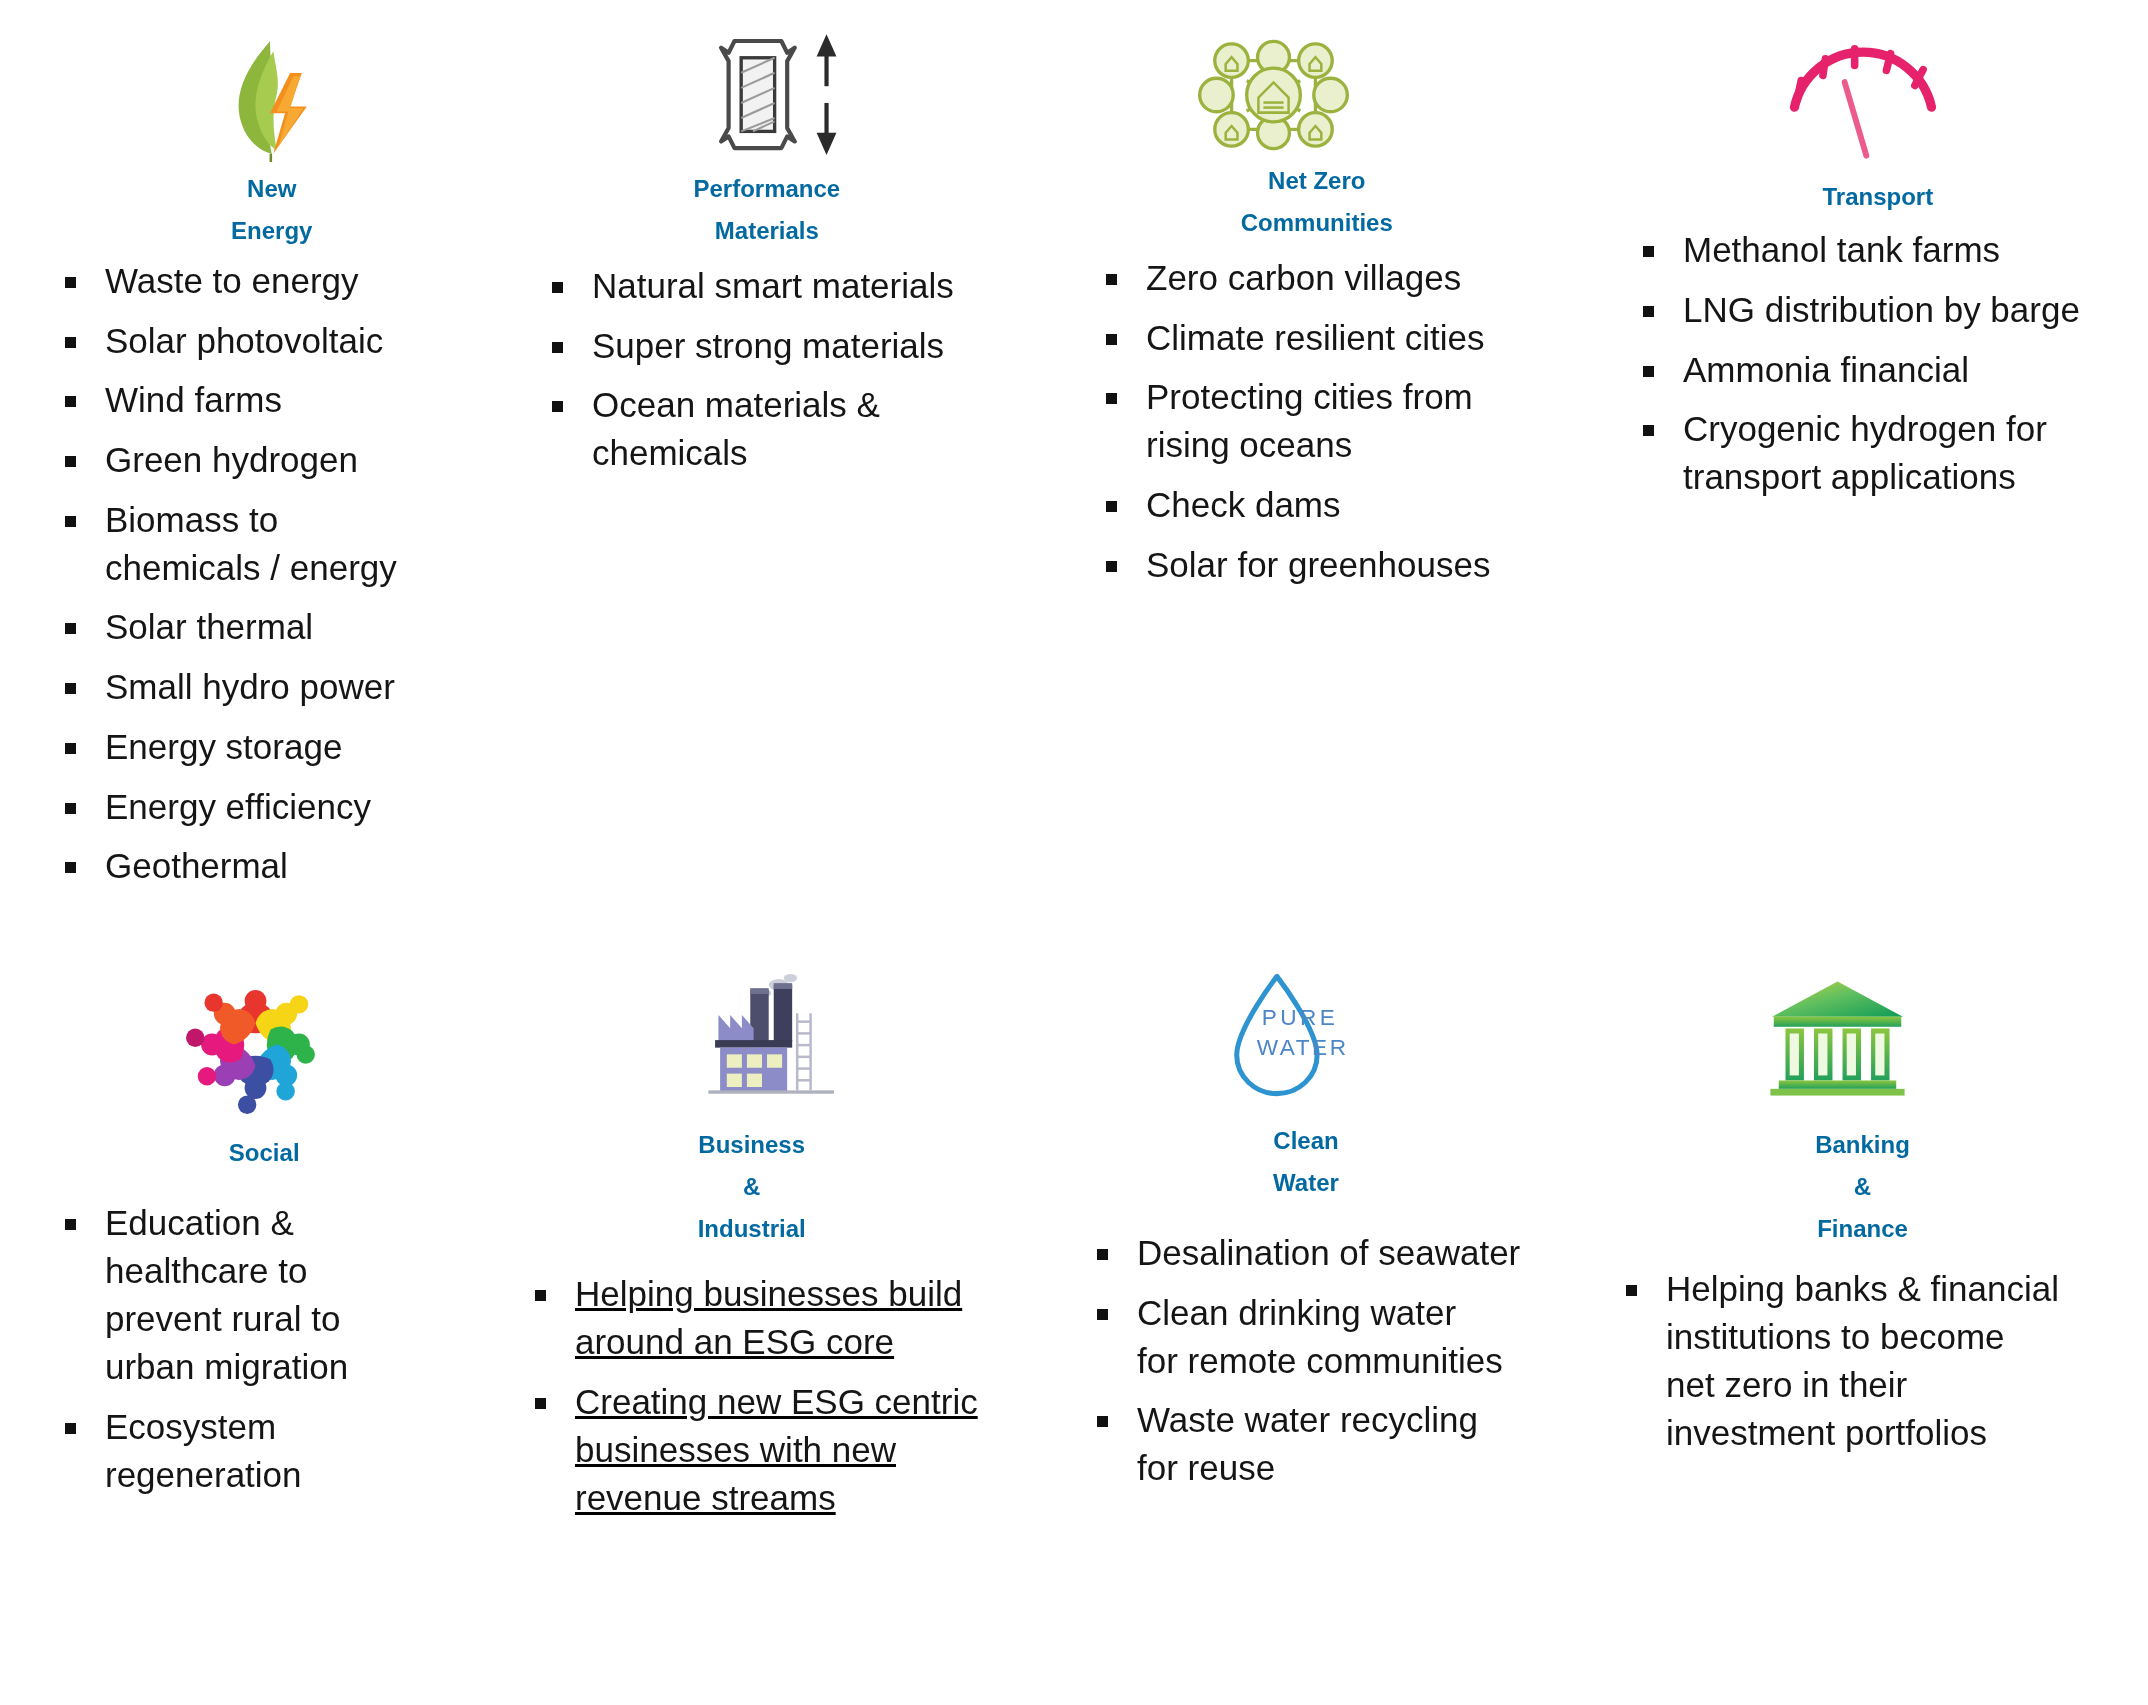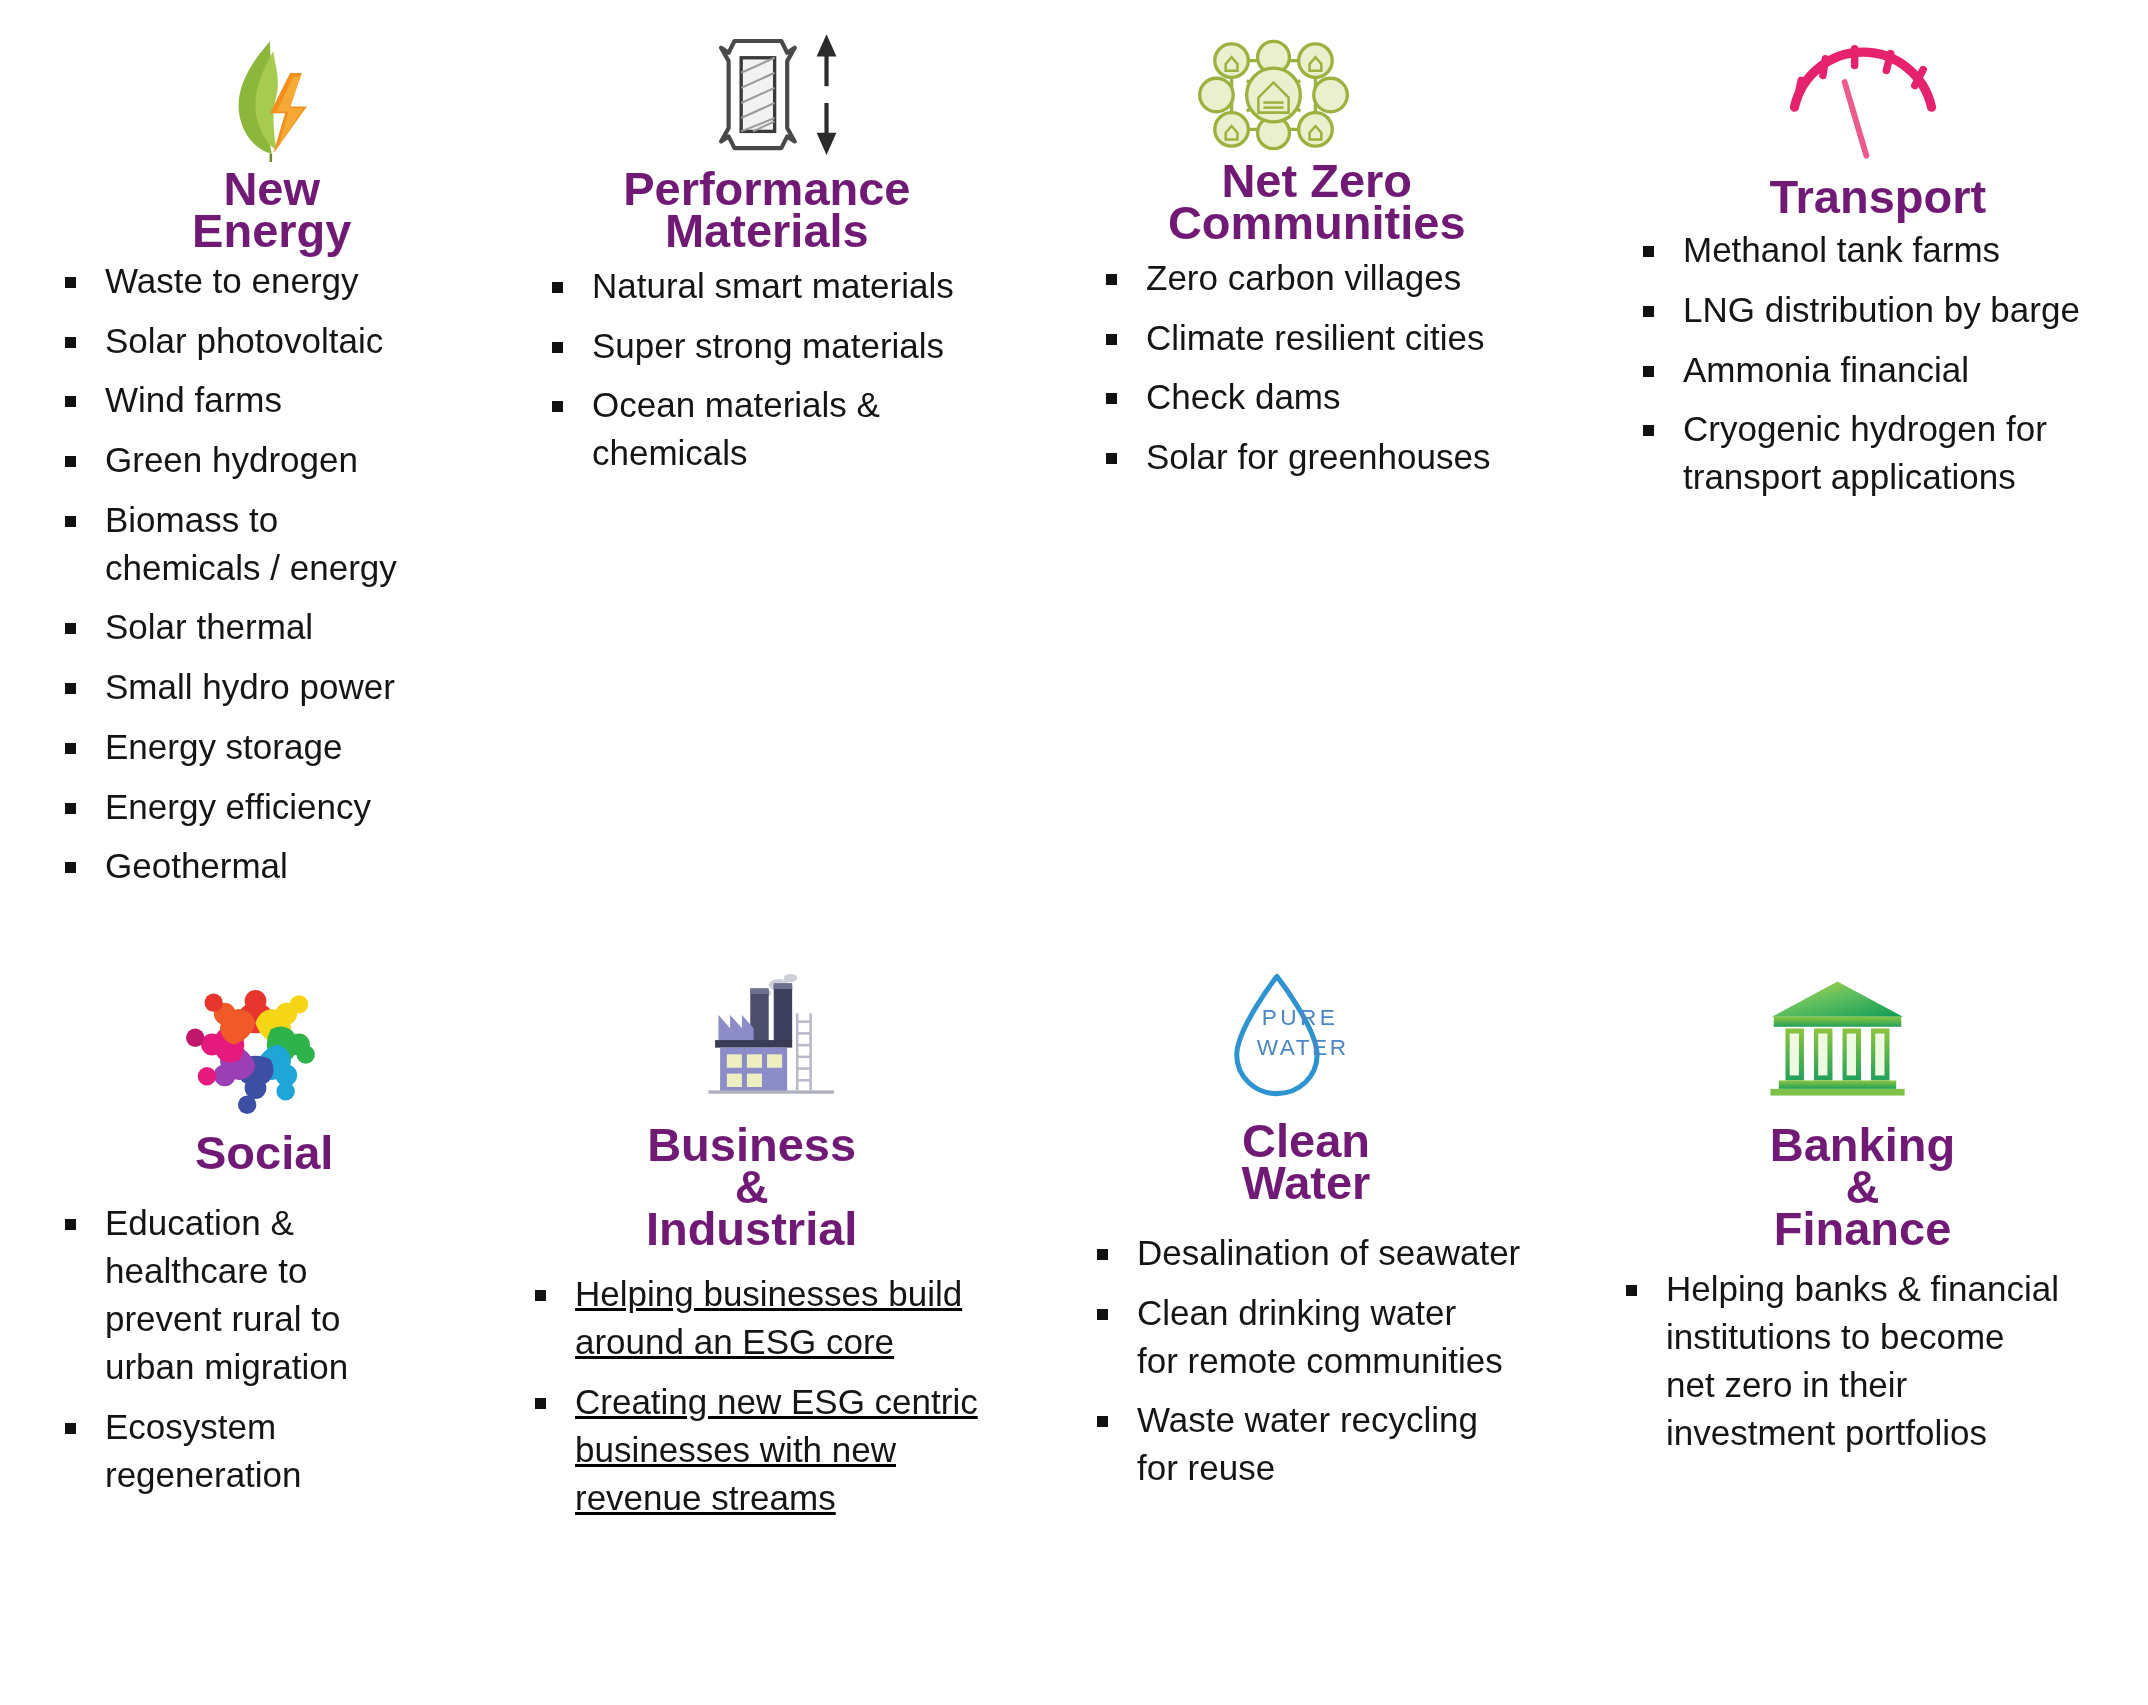--- a/index.html
+++ b/index.html
@@ -33,23 +33,23 @@
     height: 159px;
   }
 
   .icon-inner {
     position: absolute;
     left: 0;
     top: 0;
   }
 
   .panel-title {
-    color: #701a75;
+    color: #0369a1;
     font-weight: bold;
-    font-size: 47px;
+    font-size: 24px;
     line-height: 42px;
     text-align: center;
     letter-spacing: 0px;
     white-space: pre-line;
   }
 
   ul.bullets {
     list-style: none;
     margin: 0;
     padding: 0;
@@ -243,20 +243,22 @@
             <line x1="78" y1="90" x2="102" y2="90"></line>
           </g>
         </svg>
       </span>
     </div>
     <div class="panel-title">Net Zero
 Communities</div>
     <ul class="bullets">
       <li>Zero carbon villages</li>
       <li>Climate resilient cities</li>
+      <li>Protecting cities from
+rising oceans</li>
       <li>Check dams</li>
       <li>Solar for greenhouses</li>
     </ul>
   </div>
 
   <div class="panel" id="panel-transport">
     <div class="icon-wrap">
       <span class="icon-inner">
         <svg width="168" height="117" viewBox="0 0 200 140">
           <path d="M18 78 A84 84 0 0 1 182 78" fill="none" stroke="#E5226B" stroke-width="11" stroke-linecap="round"></path>

